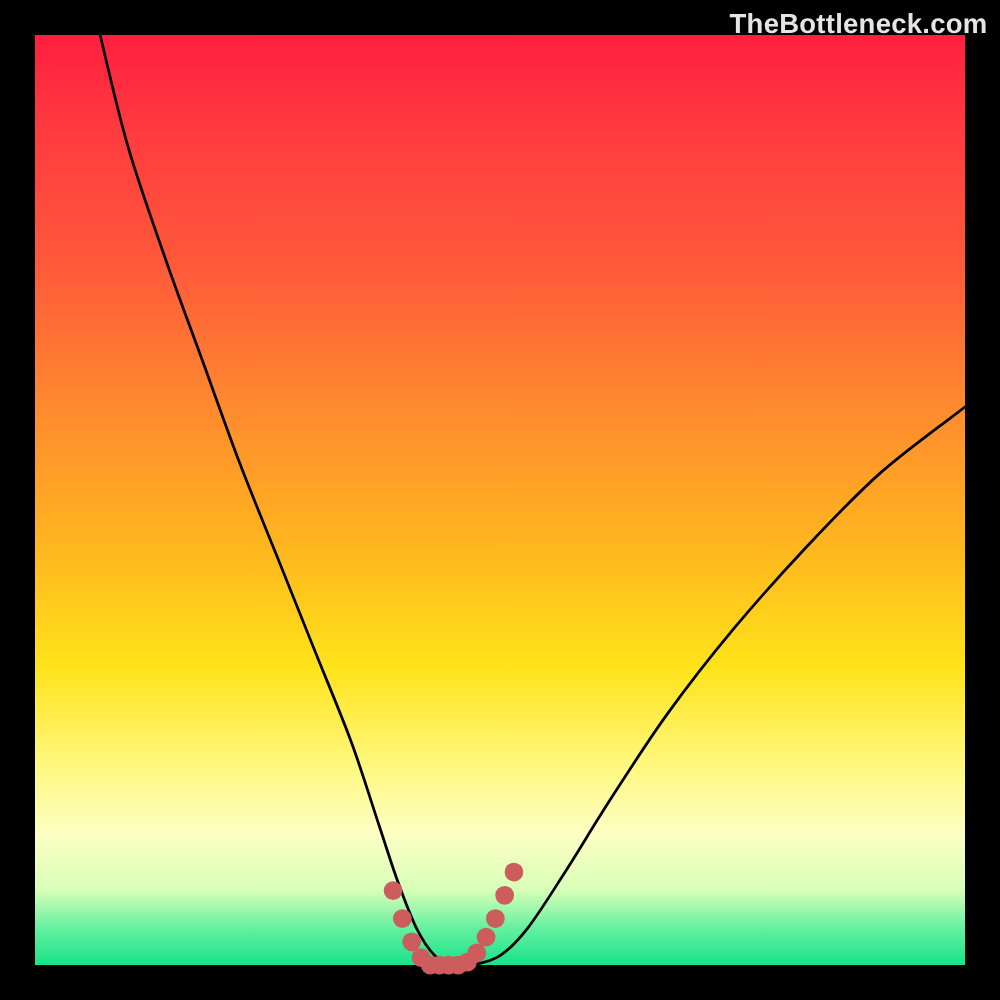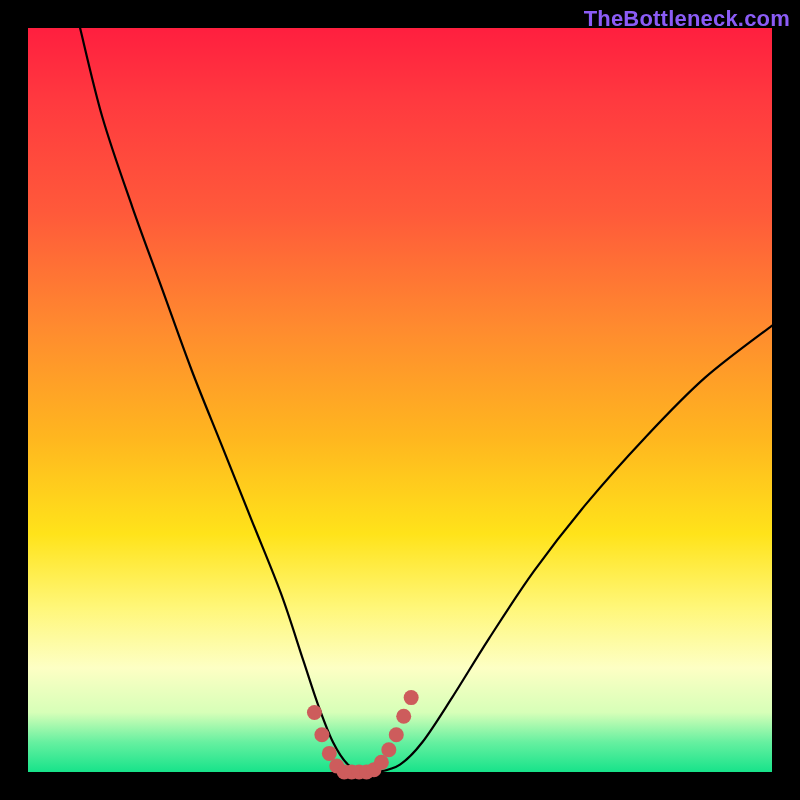--- a/index.html
+++ b/index.html
@@ -38,21 +38,21 @@
       #fdffc4 86%,
       #d7ffb8 92%,
       #66f0a0 96%,
       #17e38a 100%
     );
   }
   .watermark {
     position: absolute;
     top: 6px;
     right: 10px;
-    color: #8b5cf6;
+    color: #e5e5e5;
     font-size: 22px;
     font-weight: 600;
     letter-spacing: 0.2px;
     user-select: none;
   }
   svg.curve {
     position: absolute;
     left: 0;
     top: 0;
     width: 744px;

